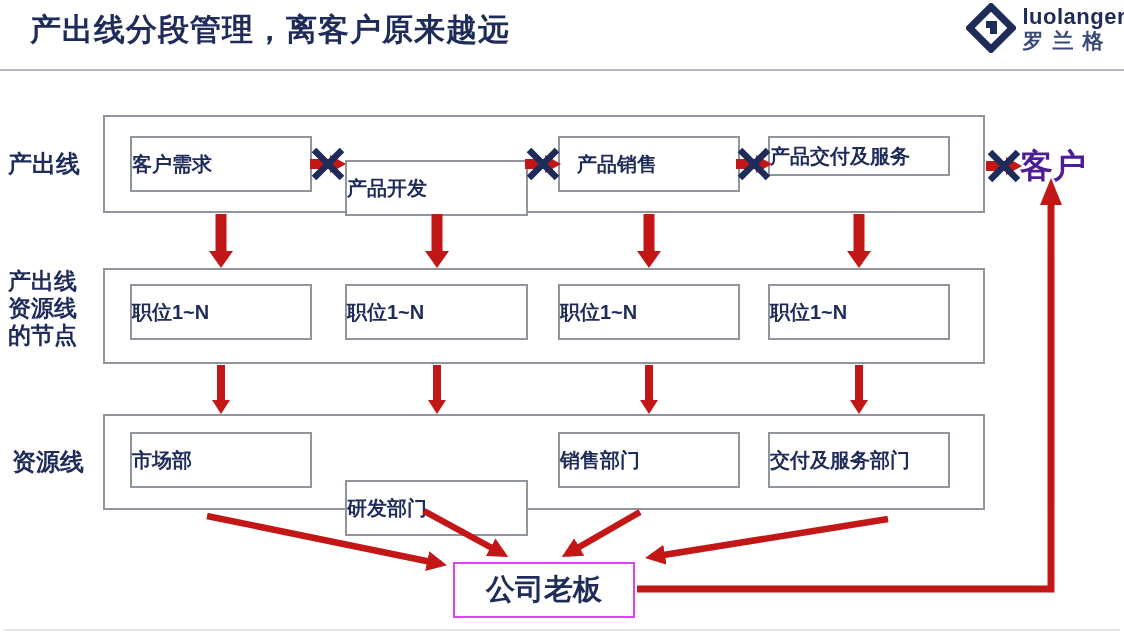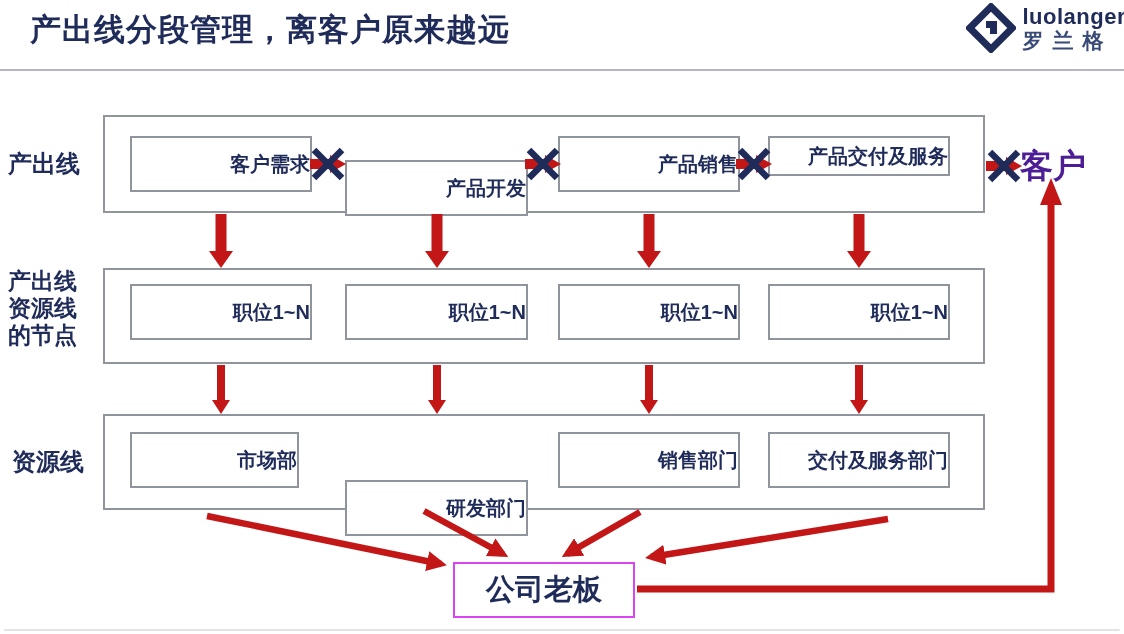--- a/index.html
+++ b/index.html
@@ -24,21 +24,21 @@
   #logo .logo-cn{font-size:21px;font-weight:bold;color:#3a4a77;letter-spacing:9px;margin-top:2px;white-space:nowrap;}
   .side-label{
     position:absolute;left:8px;font-size:24px;font-weight:bold;color:#1f2b59;
     line-height:27px;white-space:nowrap;
   }
   .lane{
     position:absolute;left:103px;width:882px;border:2px solid #8f949d;background:#ffffff;box-sizing:border-box;
   }
   .node{
     position:absolute;border:2px solid #8f949d;background:#ffffff;box-sizing:border-box;
-    display:flex;align-items:center;justify-content:flex-end;
+    display:flex;align-items:center;justify-content:flex-start;
     font-size:20px;font-weight:bold;color:#1f2b59;white-space:nowrap;
   }
   #customer-label{
     position:absolute;left:1020px;top:144px;font-size:33px;font-weight:bold;color:#4c1d95;white-space:nowrap;
   }
   #boss-box{
     position:absolute;left:453px;top:562px;width:182px;height:56px;
     border:2px solid #d946ef;background:#ffffff;box-sizing:border-box;
     display:flex;align-items:center;justify-content:center;
     font-size:29px;font-weight:bold;color:#1f2b59;white-space:nowrap;
@@ -96,21 +96,21 @@
       <span>职位1~N</span>
     </div>
   <div class="node" style="left:558px;top:284px;width:182px;height:56px;">
       <span>职位1~N</span>
     </div>
   <div class="node" style="left:768px;top:284px;width:182px;height:56px;">
       <span>职位1~N</span>
     </div>
 
   <div class="lane" style="top:414px;height:96px;"></div>
-  <div class="node" style="left:130px;top:432px;width:169px;height:56px;">
+  <div class="node" style="left:130px;top:432px;width:182px;height:56px;">
       <span>市场部</span>
     </div>
   <div class="node" style="left:345px;top:432px;width:183px;height:56px;margin-top:48px;">
       <span>研发部门</span>
     </div>
   <div class="node" style="left:558px;top:432px;width:182px;height:56px;">
       <span>销售部门</span>
     </div>
   <div class="node" style="left:768px;top:432px;width:182px;height:56px;">
       <span>交付及服务部门</span>

